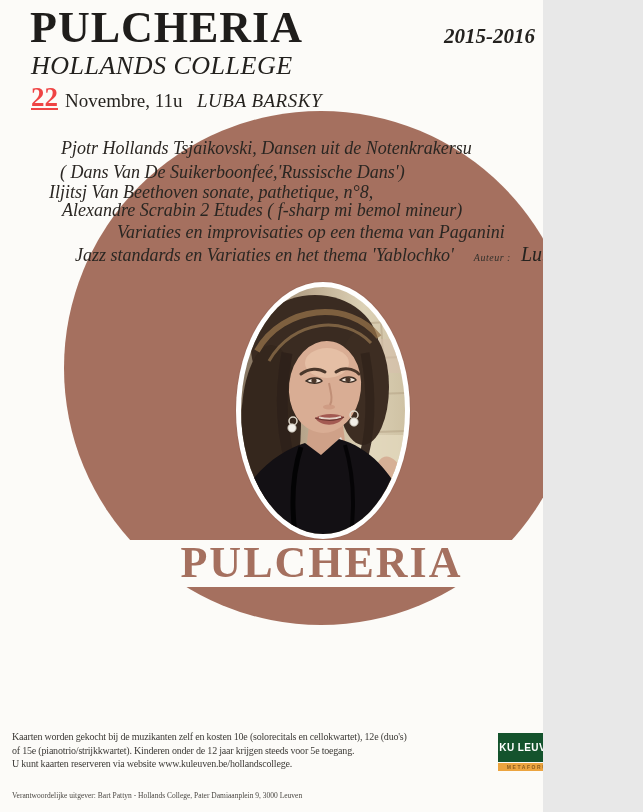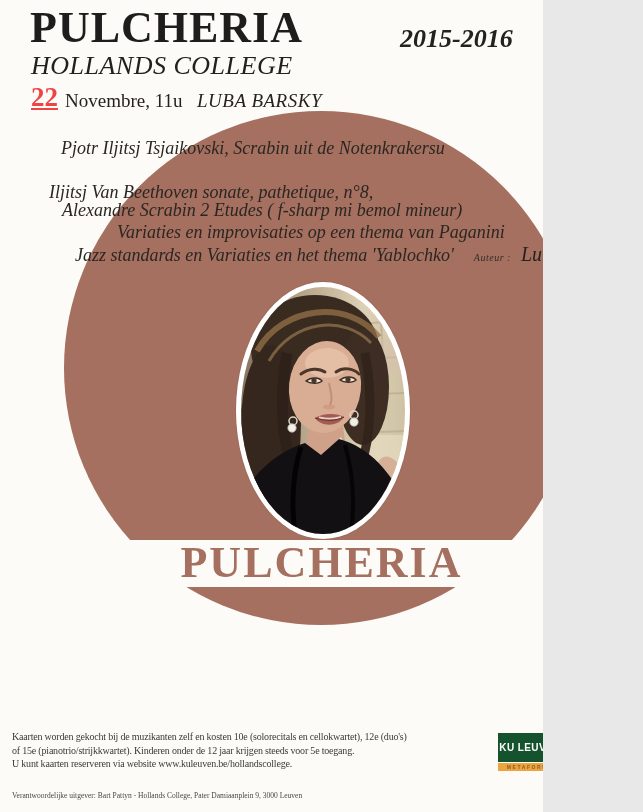--- a/index.html
+++ b/index.html
@@ -13,22 +13,22 @@
   }
   .abs{position:absolute;}
 
   
   .title{
     left:30px;top:6px;
     font-size:44px;font-weight:700;letter-spacing:1px;
     color:#1f1d1b;line-height:1;
   }
   .season{
-    left:400px;top:24px;
-    font-size:26px;font-style:italic;font-weight:700;
+    left:444px;top:24px;
+    font-size:21px;font-style:italic;font-weight:700;
     color:#24221f;
   }
   .subtitle{
     left:31px;top:52px;
     font-size:26px;font-style:italic;font-weight:500;
     letter-spacing:0.5px;color:#23211e;line-height:1.1;
   }
   .date-day{
     left:31px;top:84px;
     font-size:27px;font-weight:700;color:#ef4444;line-height:1;text-decoration:underline;
@@ -137,21 +137,22 @@
 
   <div class="abs title">PULCHERIA</div>
   <div class="abs season">2015-2016</div>
   <div class="abs subtitle">HOLLANDS COLLEGE</div>
   <div class="abs date-day">22</div>
   <div class="abs date-rest">Novembre, 11u</div>
   <div class="abs date-artist">LUBA BARSKY</div>
 
   <div class="abs big-circle"></div>
 
-  <div class="abs program-line pl0">Pjotr Iljitsj Tsjaikovski, Scrabin uit de Notenkrakersu</div>
+  <div class="abs program-line pl0">Pjotr Hollands Tsjaikovski, Dansen uit de Notenkrakersu</div>
+  <div class="abs program-line pl1">( Dans Van De Suikerboonfeé,'Russische Dans')</div>
   <div class="abs program-line pl2">Iljitsj Van Beethoven sonate, pathetique, n°8,</div>
   <div class="abs program-line pl3">Alexandre Scrabin 2 Etudes ( f-sharp mi bemol mineur)</div>
   <div class="abs program-line pl4">Variaties en improvisaties op een thema van Paganini</div>
   <div class="abs program-line pl5">
     <span>Jazz standards en Variaties en het thema 'Yablochko'</span><span class="author-label">Auteur :</span><span class="author-name">Lubov Barsky</span>
   </div>
 
   <div class="abs band"></div>
   <div class="abs wordmark">PULCHERIA</div>
 

